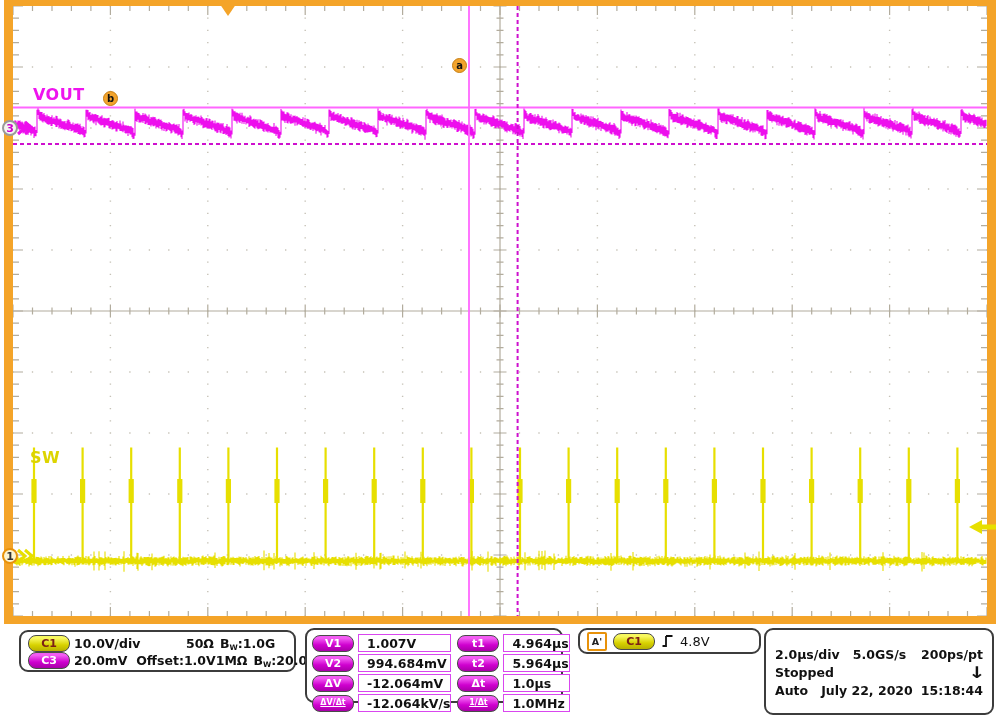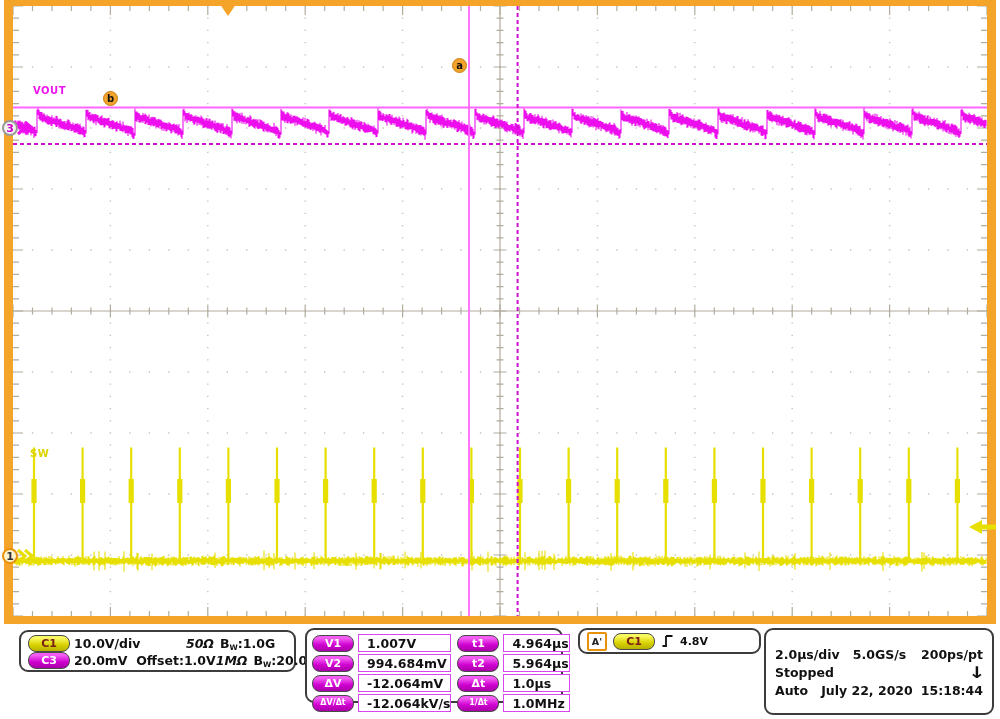--- a/index.html
+++ b/index.html
@@ -5,21 +5,21 @@
   html,body{margin:0;padding:0;}
   body{
     width:1000px;height:719px;position:relative;background:#ffffff;
     font-family:"DejaVu Sans","Liberation Sans",sans-serif;
     overflow:hidden;-webkit-font-smoothing:antialiased;
   }
   #stage{position:absolute;left:0;top:0;width:1000px;height:719px;}
   #scope-svg{position:absolute;left:0;top:0;}
 
   
-  .trace-label{position:absolute;font-size:10px;font-weight:bold;letter-spacing:.5px;}
+  .trace-label{position:absolute;font-size:16px;font-weight:bold;letter-spacing:.5px;}
   .vout{color:#ee14ee;}
   .sw{color:#ddd400;}
   .cursor-dot{
     position:absolute;width:13px;height:13px;border-radius:50%;
     background:#f2a32c;border:1px solid #c77f12;color:#111;
     font-size:10px;font-weight:bold;display:flex;align-items:center;justify-content:center;line-height:1;
   }
   .ch-badge{
     position:absolute;width:16px;height:16px;border-radius:50%;
     display:flex;align-items:center;justify-content:center;
@@ -30,38 +30,38 @@
 
   
   .box{position:absolute;border:2px solid #3c3c3c;border-radius:9px;background:#fff;box-sizing:border-box;}
   .pill{
     display:inline-flex;align-items:center;justify-content:center;
     width:40px;height:15px;border-radius:8px;border:1px solid #4a4a4a;
     font-size:11px;font-weight:bold;flex:none;line-height:1;
   }
   .pill.yellow{background:linear-gradient(#f8f860 15%,#d8d200 60%,#b7b100);color:#7c2016;}
   .pill.magenta{background:linear-gradient(#f35df3 15%,#cf00cf 60%,#a800a8);color:#fff;}
-  .pill.small-text{font-size:8px;}
+  .pill.small-text{font-size:8px;text-decoration:underline;}
 
   #vertical-box{left:19px;top:630px;width:277px;height:42px;padding:3px 8px 2px 7px;}
   .vrow{display:grid;grid-template-columns:46px 1fr auto 66px;align-items:center;height:17px;
         font-size:12.5px;font-weight:bold;color:#111;white-space:pre;}
-  .vrow .term{text-align:right;padding-right:6px;font-style:italic;}
+  .vrow .term{text-align:right;padding-right:6px;}
   .bwsub{font-size:7.5px;vertical-align:-2px;font-weight:bold;}
 
   #cursor-box{left:305px;top:628px;width:258px;height:75px;padding:4px 5px;}
   .meas-grid{display:grid;grid-template-columns:1fr 1fr;column-gap:6px;row-gap:2px;height:100%;}
   .mrow{display:flex;align-items:center;gap:4px;}
   .mval{flex:1;height:16px;border:1px solid #d946ef;background:#fff;
         font-size:12.5px;font-weight:bold;color:#111;display:flex;align-items:center;padding-left:8px;white-space:nowrap;}
 
   #trigger-box{left:578px;top:628px;width:183px;height:26px;padding:3px 7px;display:flex;align-items:center;gap:6px;}
   .asq{width:16px;height:15px;border:2px solid #e8920a;border-radius:2px;background:#fff;
        font-size:9.5px;font-weight:bold;color:#222;display:flex;align-items:center;justify-content:center;flex:none;}
-  .tlevel{font-size:11px;font-weight:bold;color:#111;}
+  .tlevel{font-size:13px;font-weight:normal;color:#111;}
 
   #horizontal-box{left:764px;top:628px;width:230px;height:87px;padding:5px 9px 4px 9px;
                   display:flex;flex-direction:column;justify-content:center;}
   .hrow{display:flex;align-items:center;font-size:12.5px;font-weight:bold;color:#111;height:18px;}
   .hrow .gap{margin-left:13px;}
   .spacer{flex:1;}
   .dn-arrow{font-size:16px;font-weight:bold;transform:scaleX(1.3);}
 </style>
 </head>
 <body>

